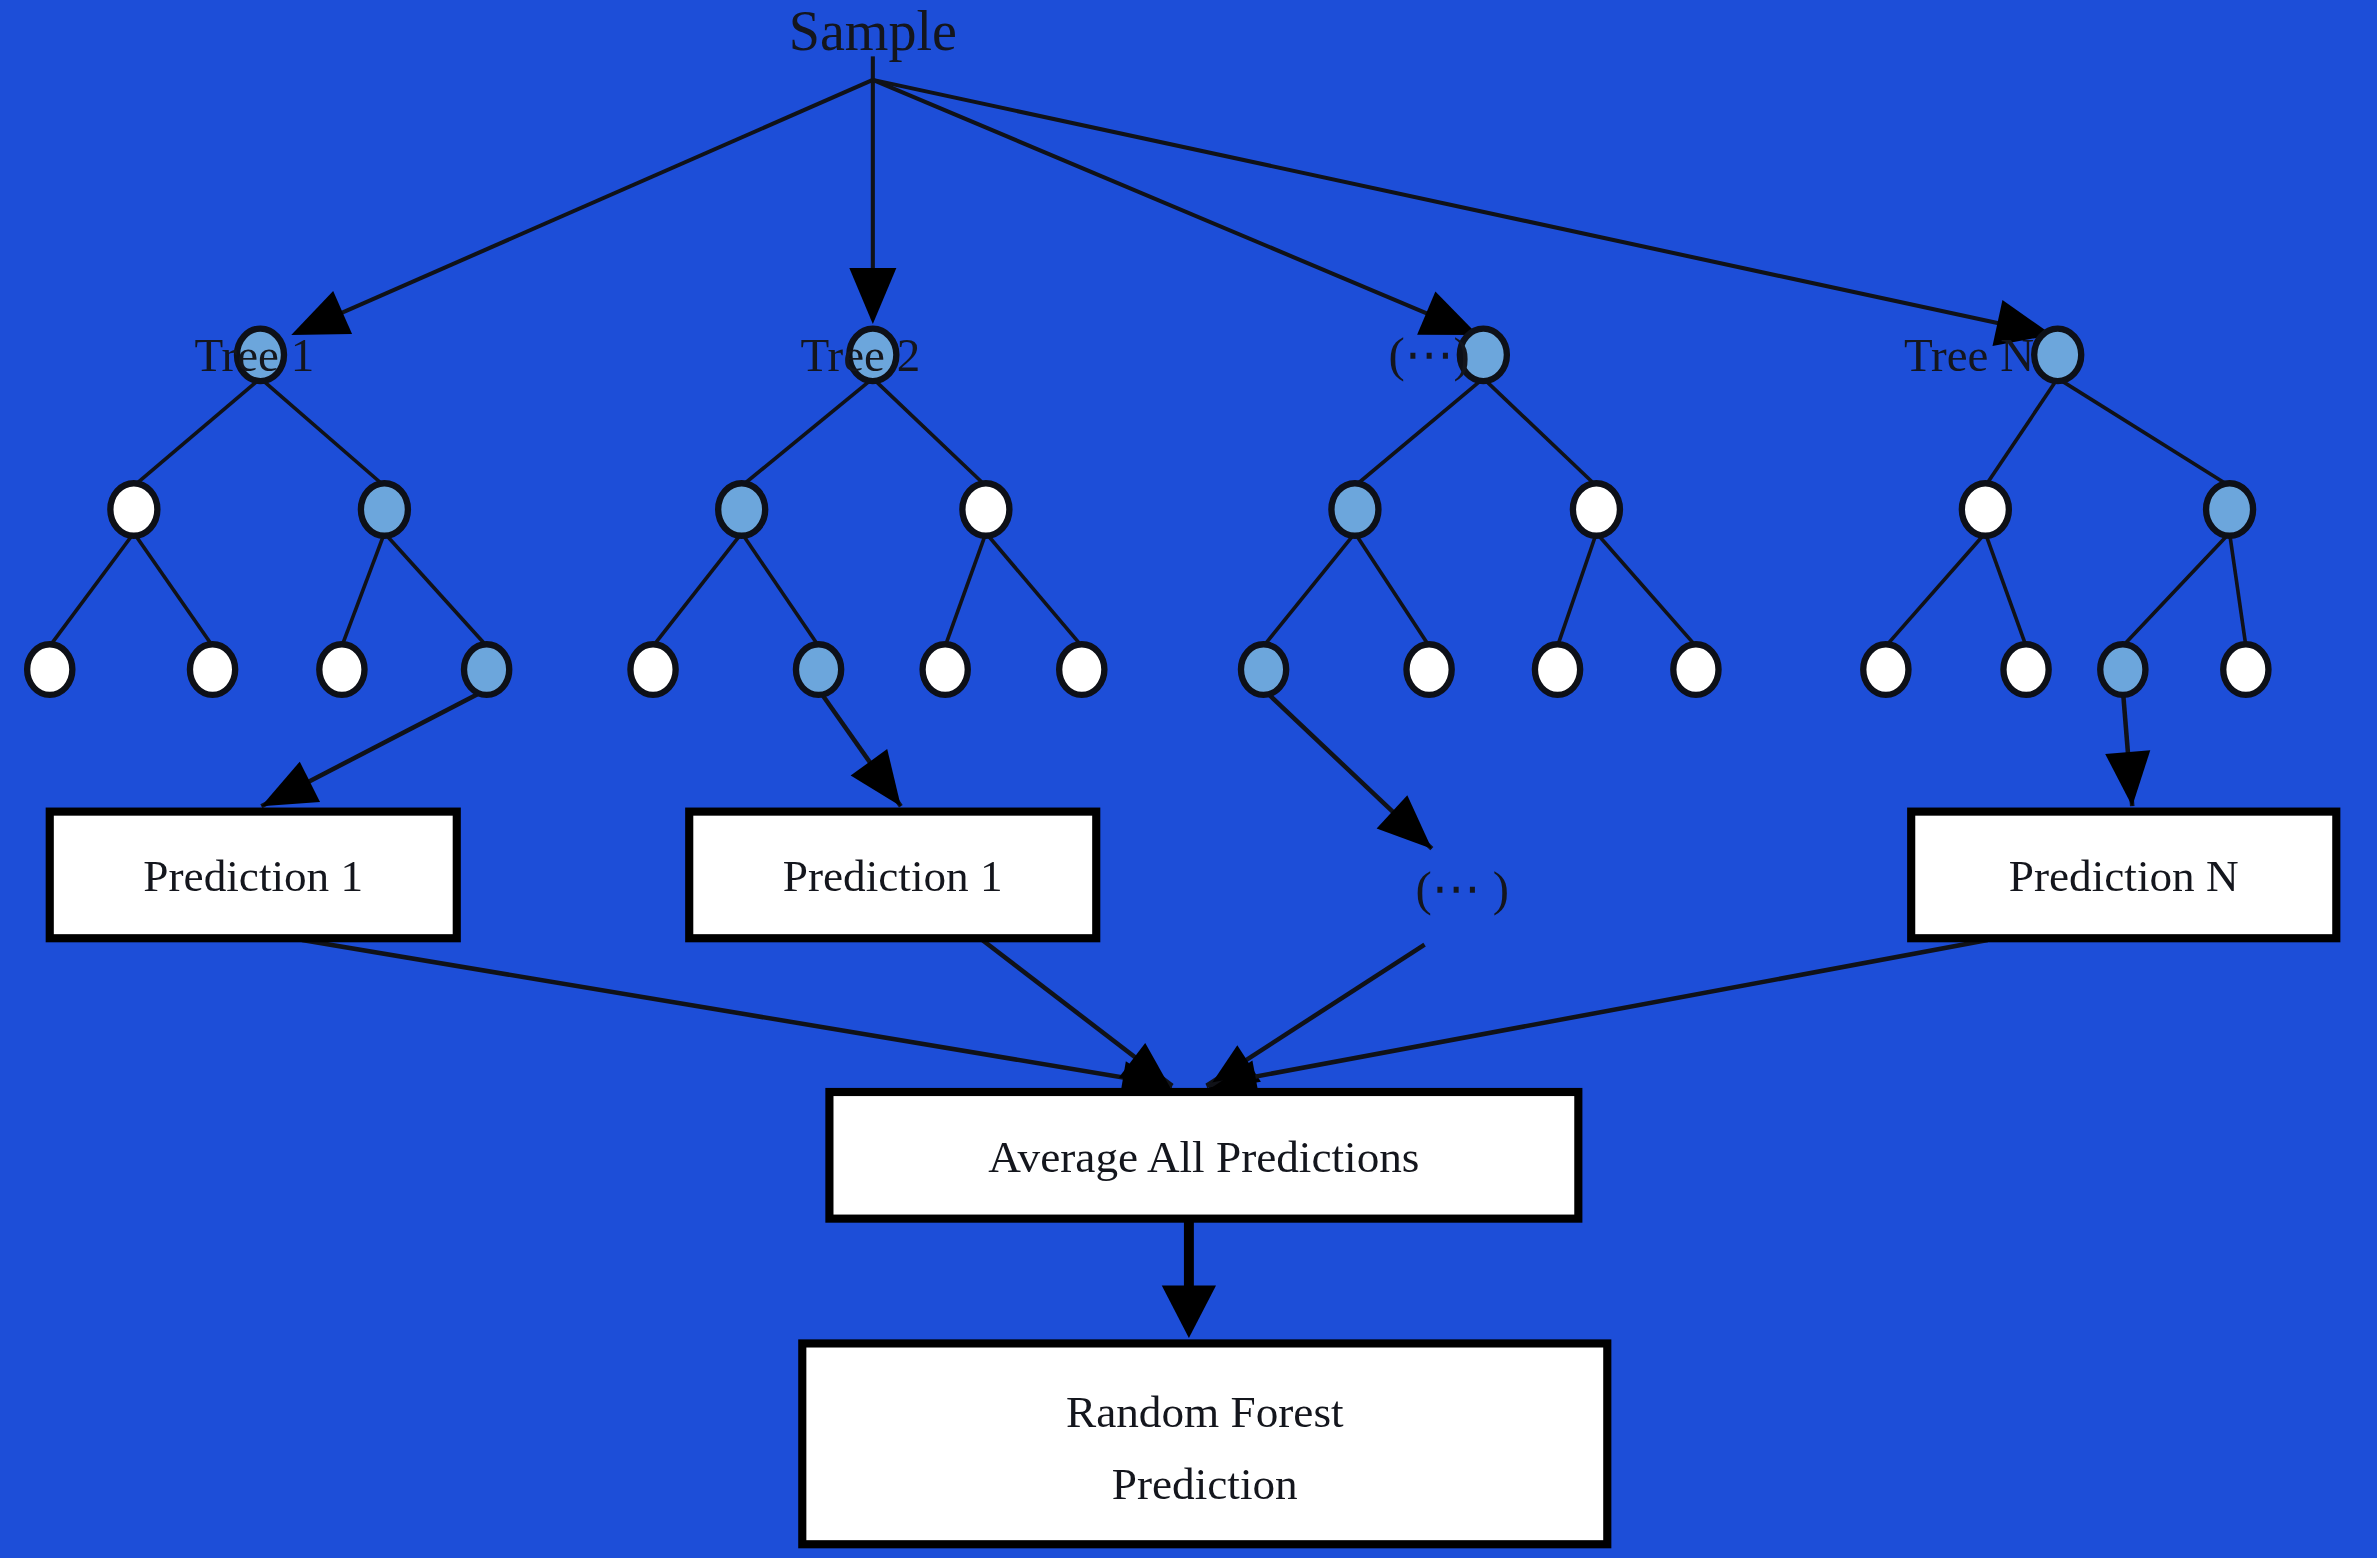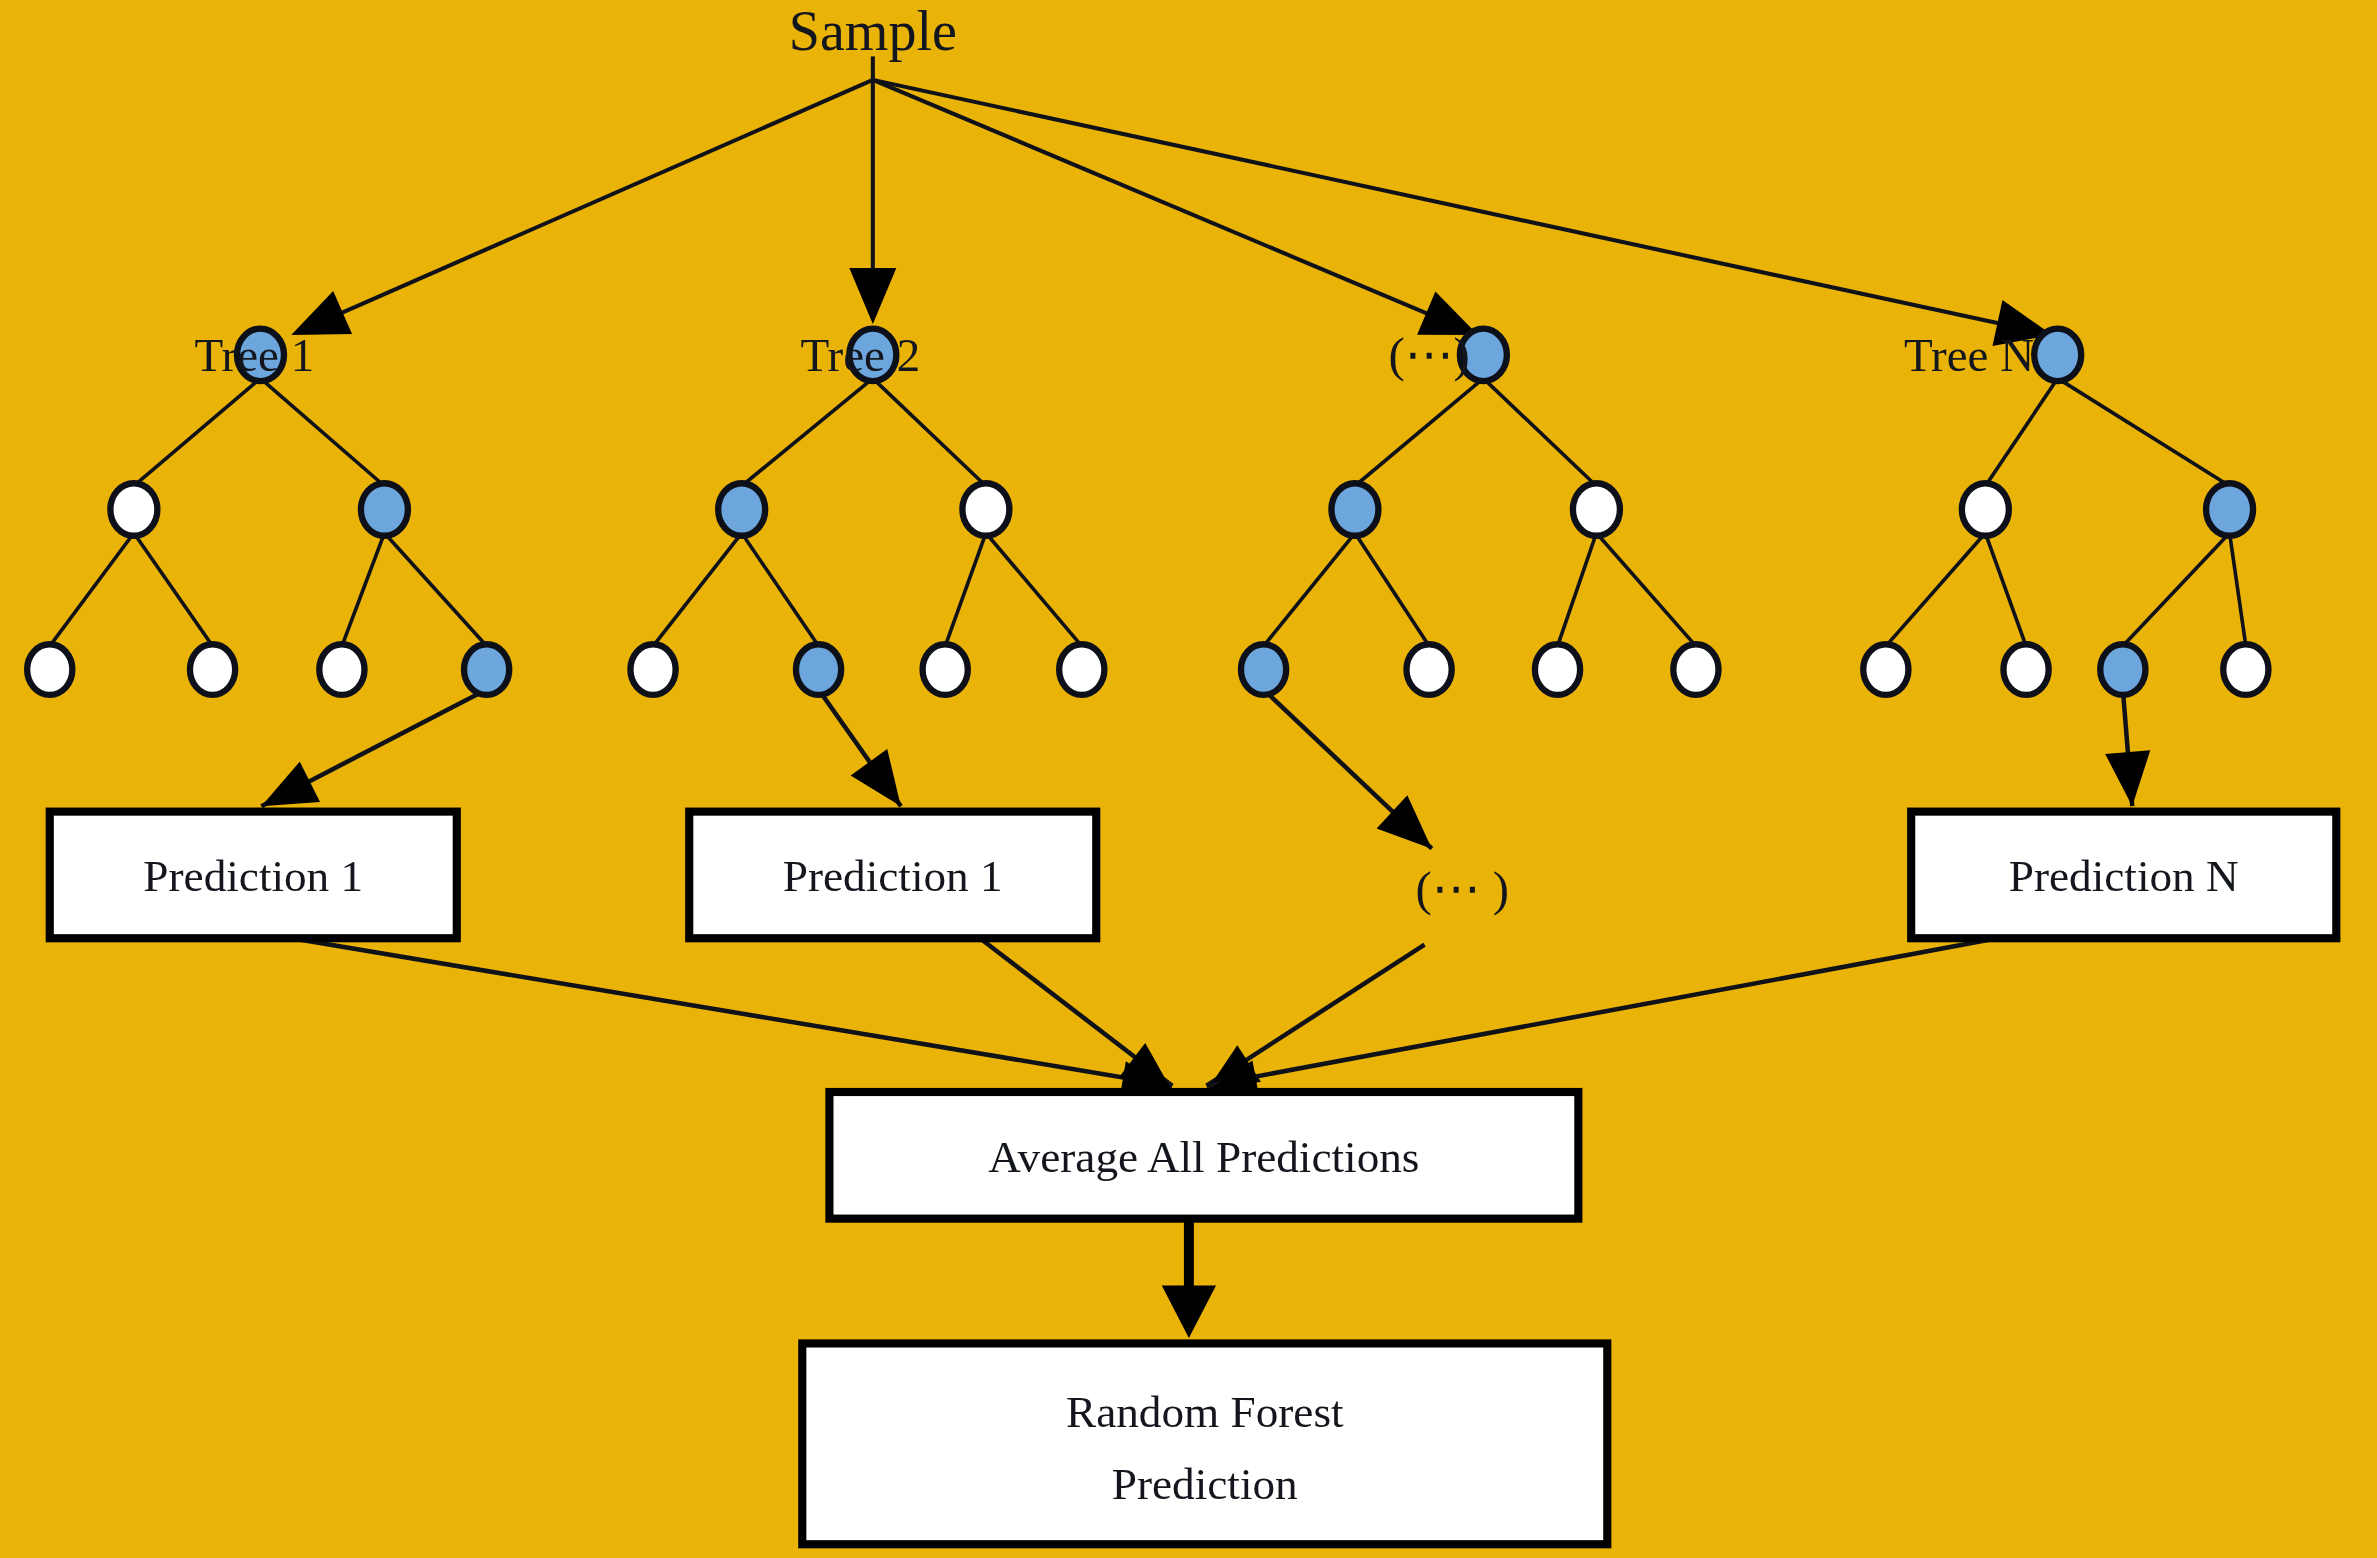--- a/index.html
+++ b/index.html
@@ -4,21 +4,21 @@
 <style>
   html, body {
     margin: 0;
     padding: 0;
     background: #ffffff;
   }
   #stage {
     position: relative;
     width: 2377px;
     height: 1559px;
-    background: #eab308;
+    background: #1d4ed8;
     font-family: "Liberation Serif", "DejaVu Serif", serif;
     overflow: hidden;
   }
   #diagram-svg {
     position: absolute;
     left: 0;
     top: 0;
     width: 2377px;
     height: 1559px;
   }

